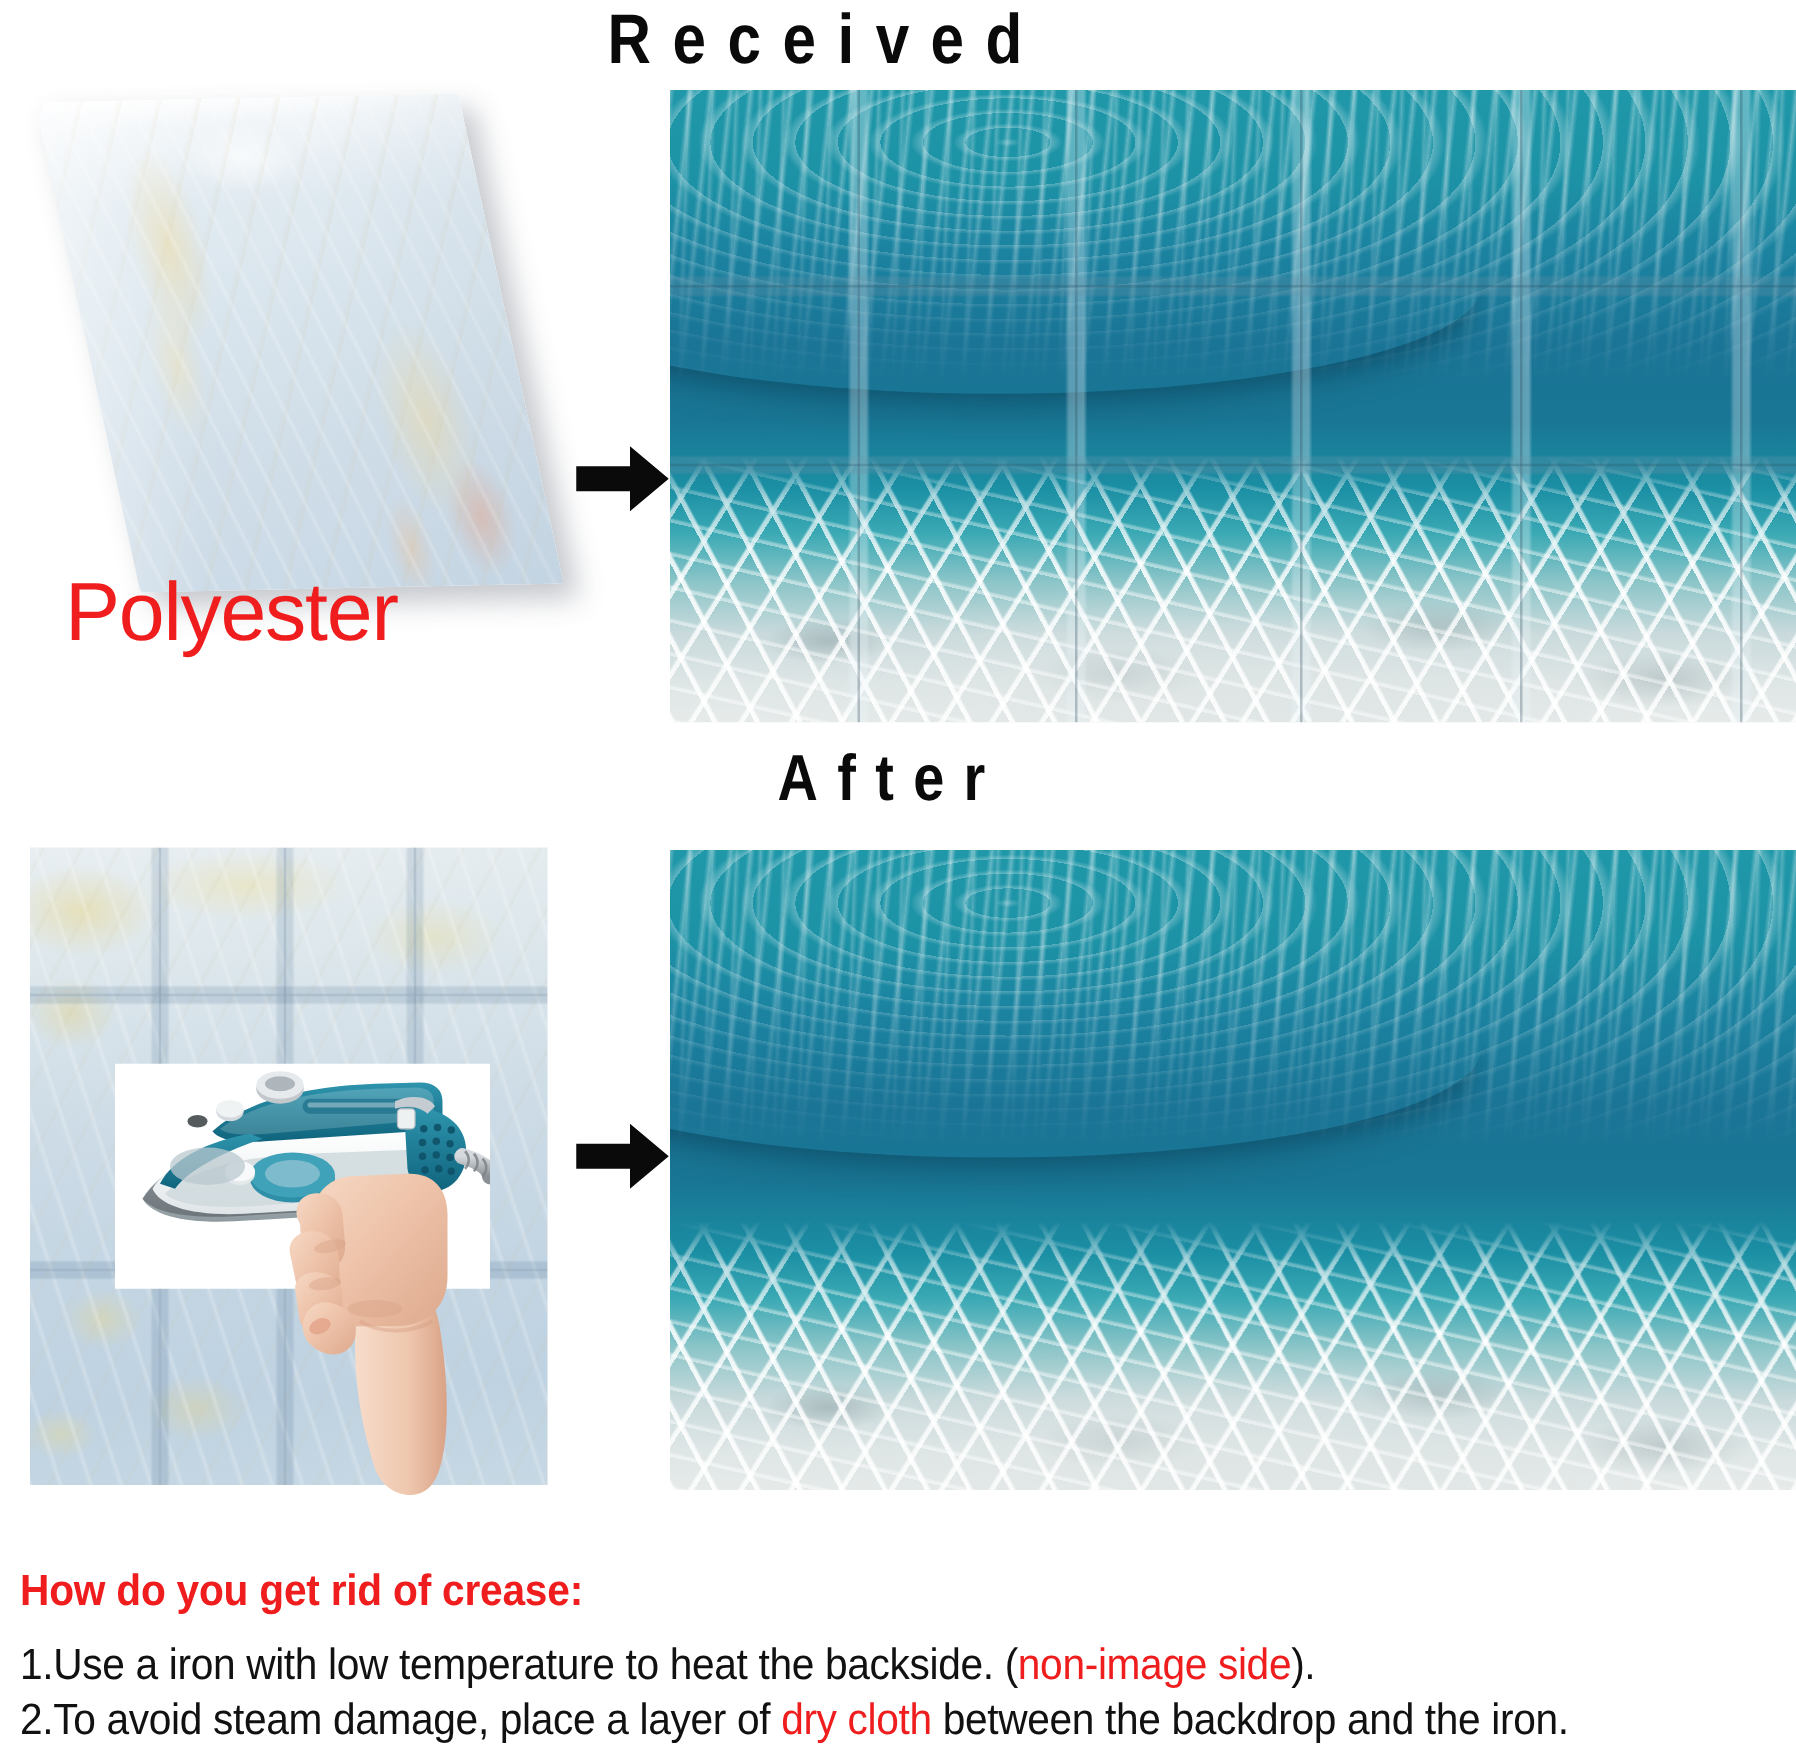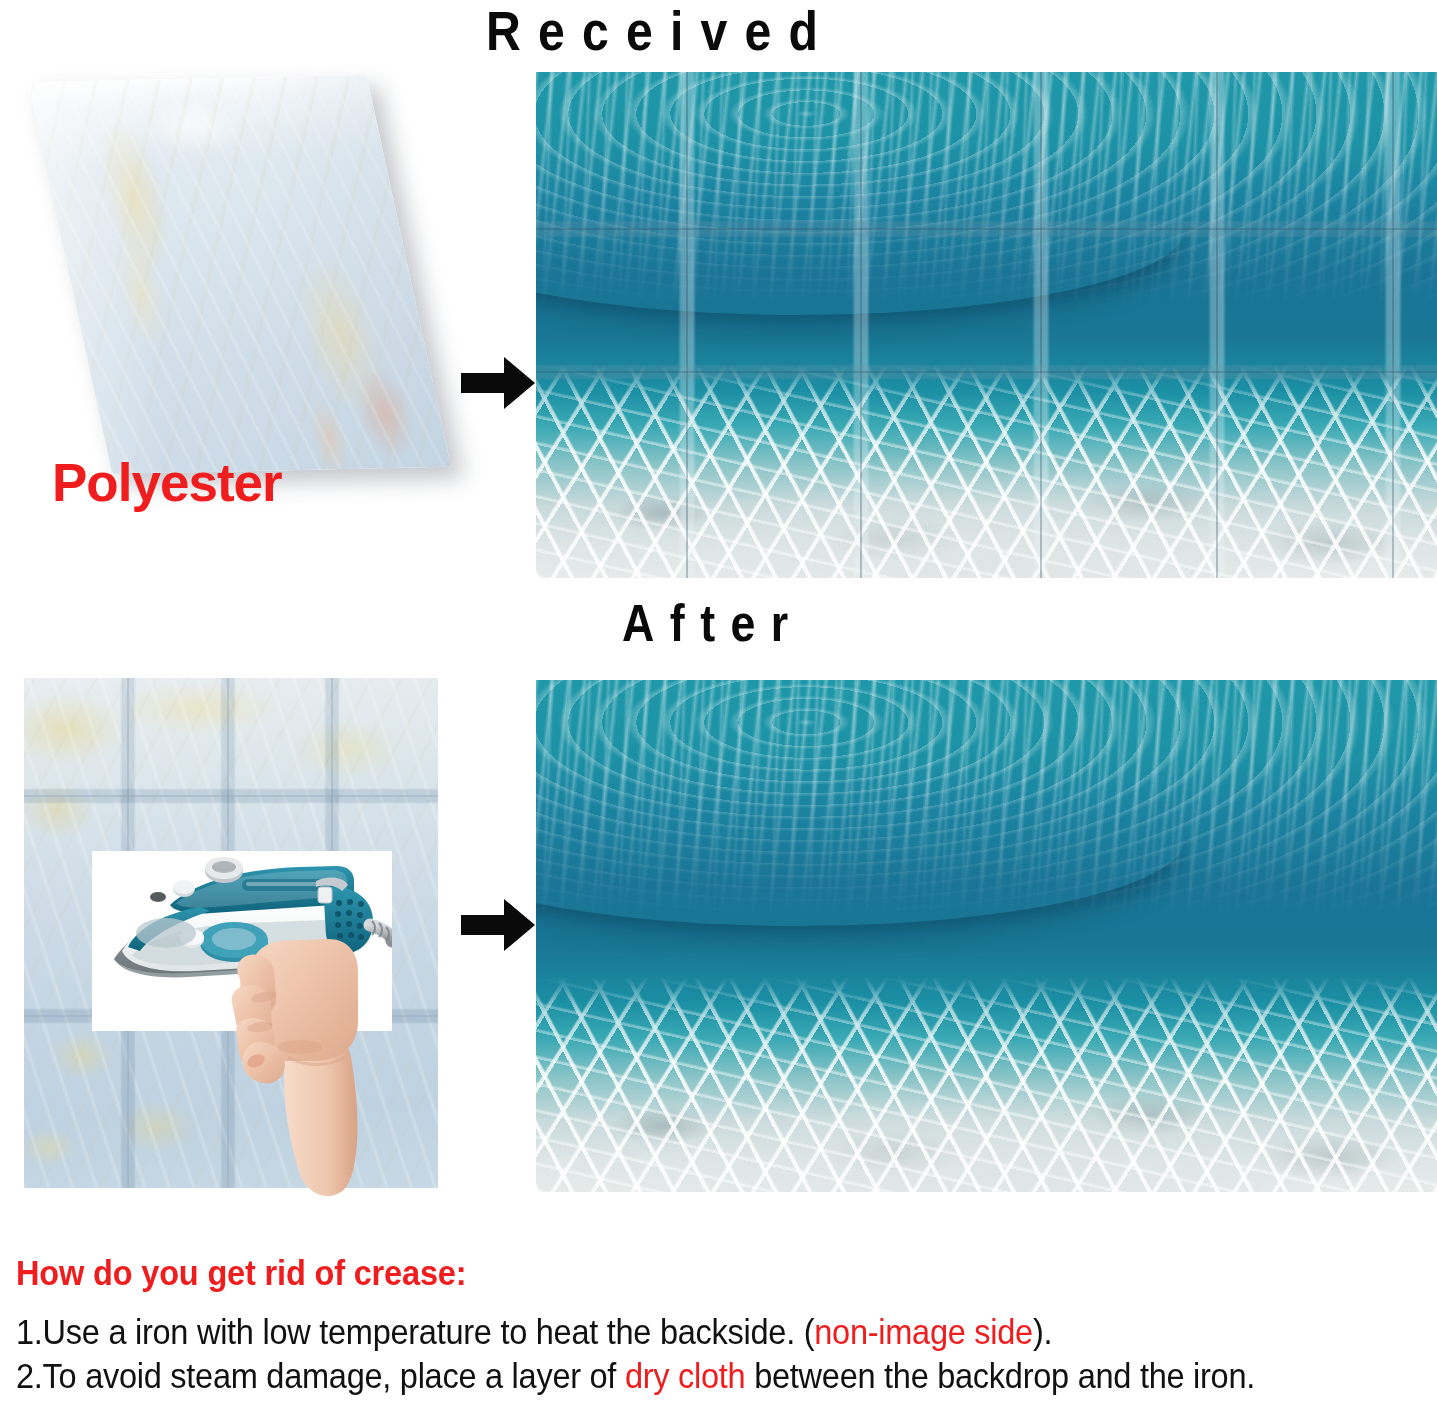--- a/index.html
+++ b/index.html
@@ -37,22 +37,22 @@
     top: 593px;
     font-size: 52px;
     letter-spacing: 18px;
   }
 
   
   #polyester-label {
     position: absolute;
     left: 52px;
     top: 456px;
-    font-size: 53px;
-    font-weight: 700;
+    font-size: 66px;
+    font-weight: 400;
     color: #ef1d1d;
     letter-spacing: -1px;
     line-height: 1;
   }
 
   
   .arrow {
     position: absolute;
     width: 78px;
     height: 60px;

